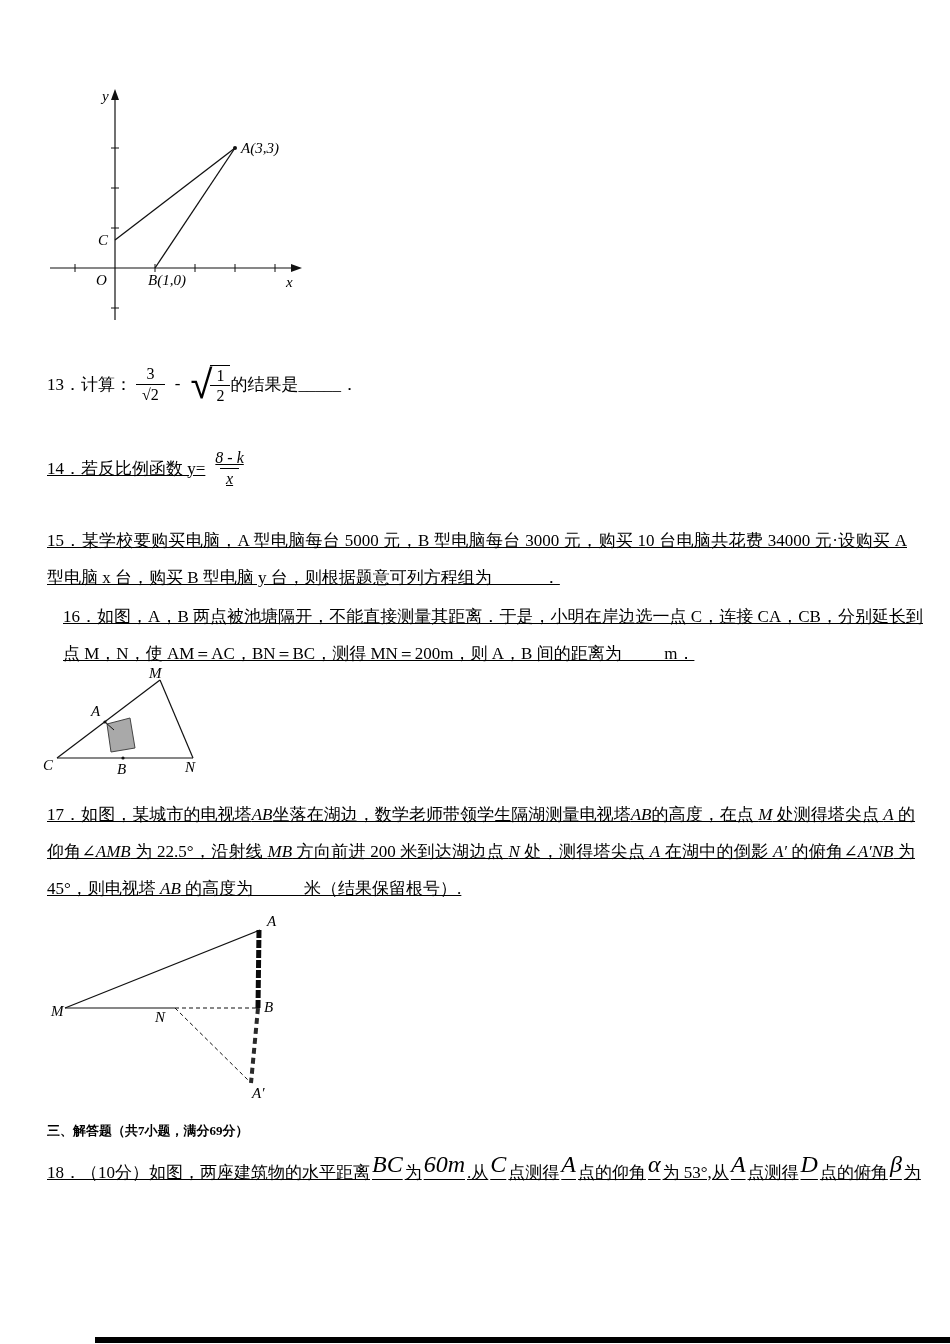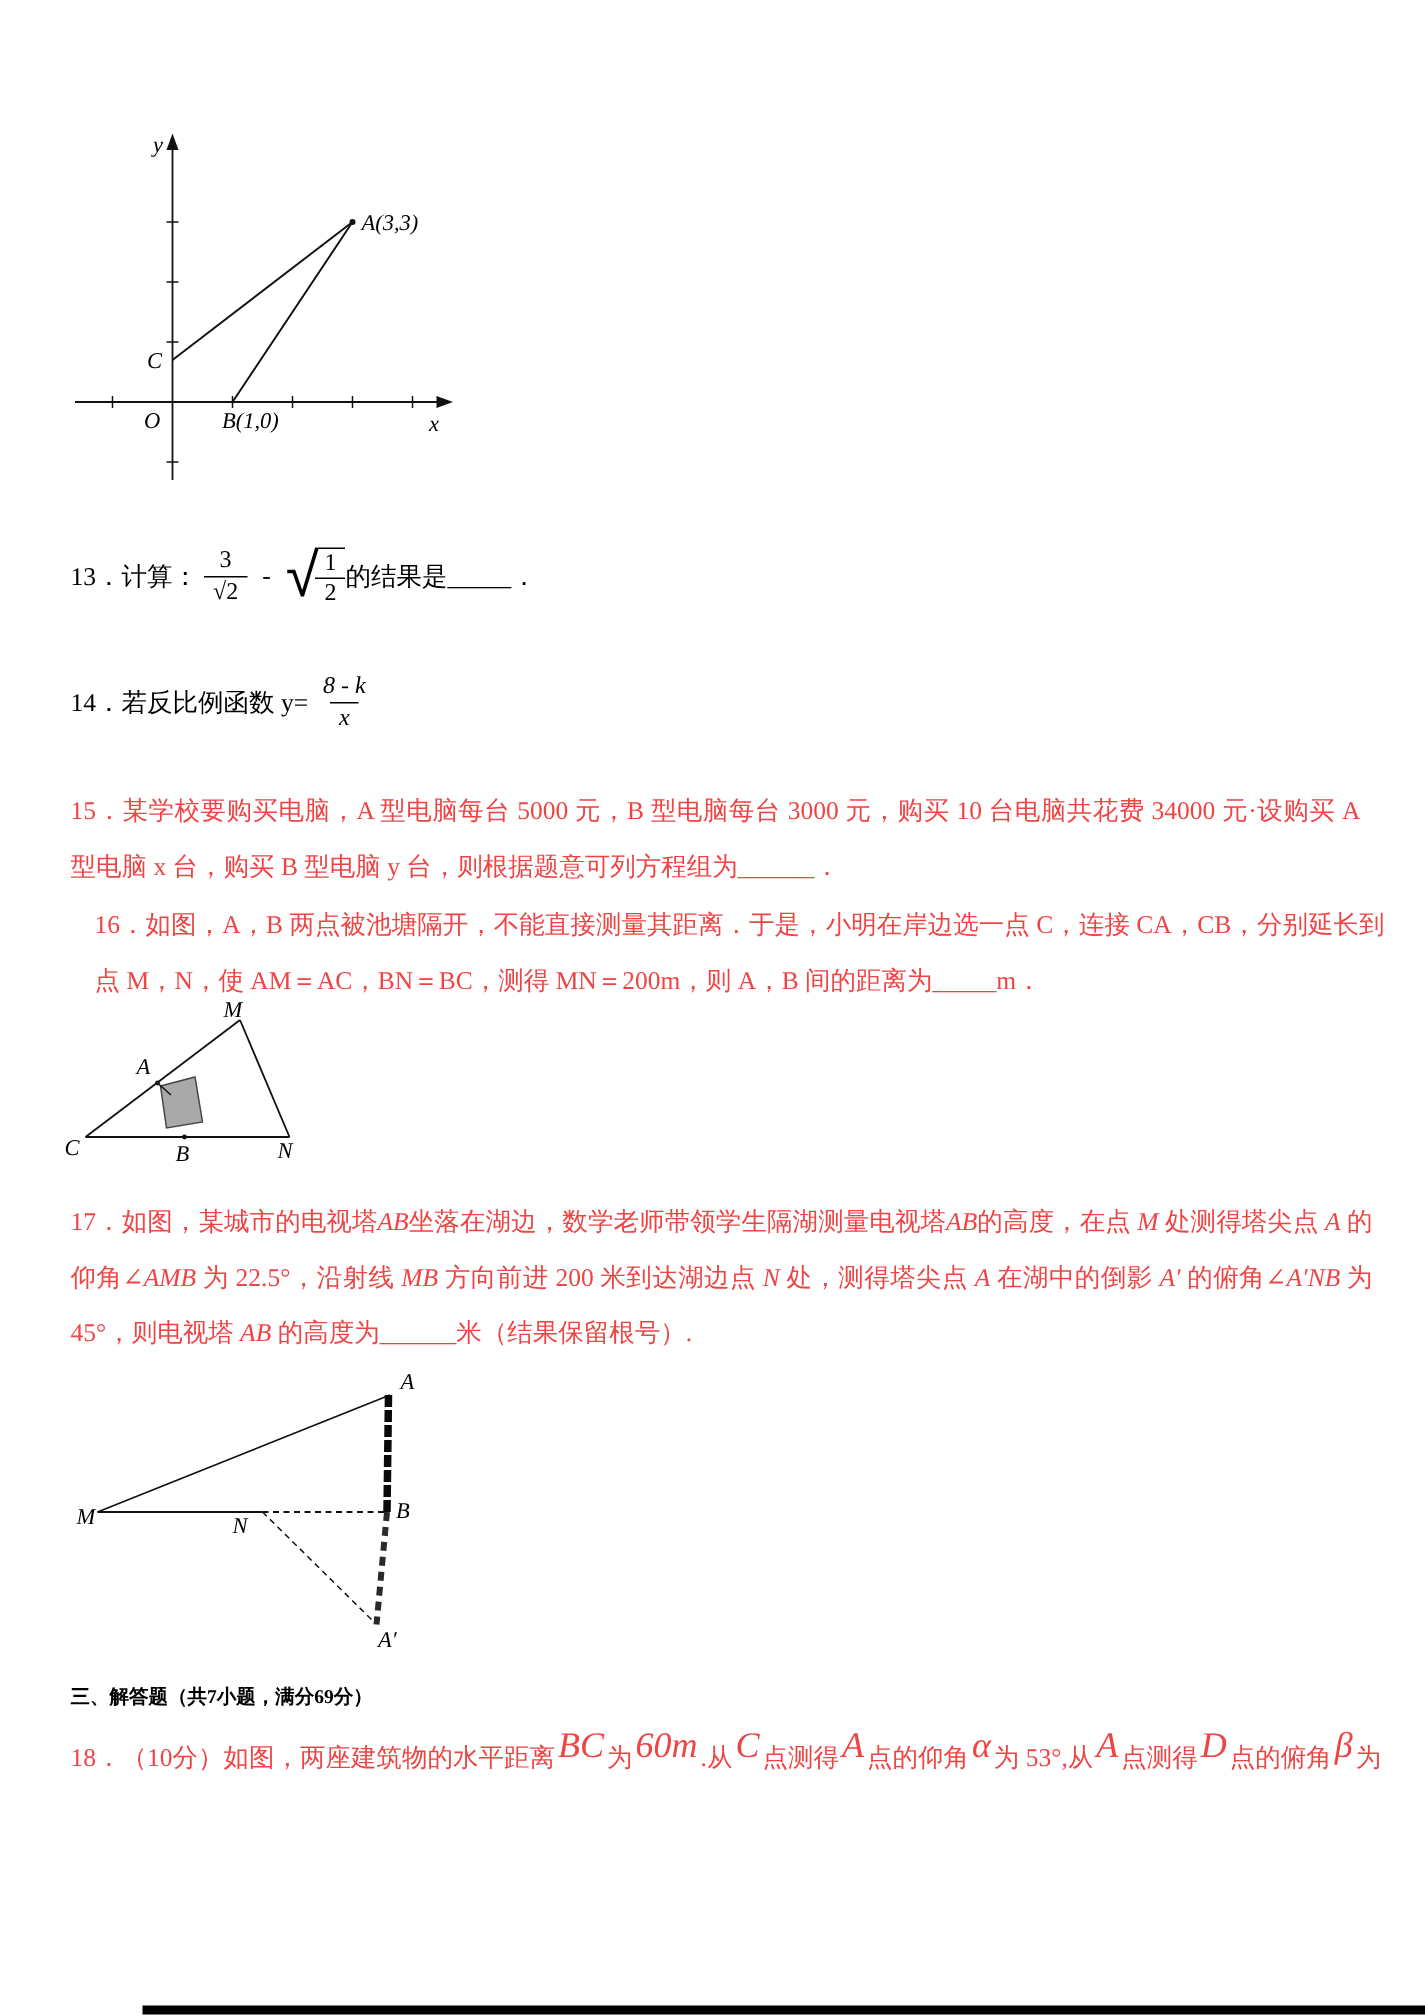--- a/index.html
+++ b/index.html
@@ -3,21 +3,21 @@
 <meta charset="utf-8">
 <style>
   * { margin:0; padding:0; box-sizing:border-box; }
   html,body { background:#ffffff; }
   body {
     width:950px; height:1344px; position:relative;
     font-family:"Liberation Serif","DejaVu Serif",serif;
     color:#000; overflow:hidden;
   }
   .abs { position:absolute; }
-  .q { font-size:17px; line-height:37px; text-align:justify; color:#ef4444; }
+  .q { font-size:17px; line-height:37px; text-align:justify; color:#000000;text-decoration:underline; }
   .row { display:flex; align-items:center; font-size:17px;justify-content:space-between; }
   .mi { font-style:italic; }
   .mvar { font-style:italic; position:relative; top:-6px; font-size:24px; margin:0 2px; font-family:"Liberation Serif",serif; }
   .frac { display:inline-flex; flex-direction:column; align-items:center; margin:0 4px; }
   .frac .fnum { padding:0 6px; line-height:20px; font-size:16px; }
   .frac .fden { border-top:1px solid #000; padding:0 6px; line-height:20px; font-size:16px; }
   .frac.italic { font-style:italic; }
   .op { margin:0 6px; }
   .radwrap { display:inline-flex; align-items:flex-start; margin-left:4px; }
   .radsign { font-size:40px; line-height:46px; font-family:"DejaVu Sans",sans-serif; font-weight:300; }
@@ -73,21 +73,21 @@
   <span class="radwrap">
     <span class="radsign">√</span>
     <span class="frac radfrac">
       <span class="fnum">1</span>
       <span class="fden">2</span>
     </span>
   </span>
   <span>的结果是_____．</span>
 </div>
 
-<div class="abs row" style="left:47px; top:440px; height:56px;">
+<div class="abs row" style="left:47px; top:440px; height:56px;text-decoration:underline;">
   <span>14．若反比例函数 y=</span>
   <span class="frac italic">
     <span class="fnum">8 - k</span>
     <span class="fden">x</span>
   </span>
 </div>
 
 <div class="abs q" style="left:47px; top:522px; width:860px;">
   <span>15．某学校要购买电脑，A 型电脑每台 5000 元，B 型电脑每台 3000 元，购买 10 台电脑共花费 34000 元·设购买 A 型电脑 x 台，购买 B 型电脑 y 台，则根据题意可列方程组为______．</span>
 </div>

